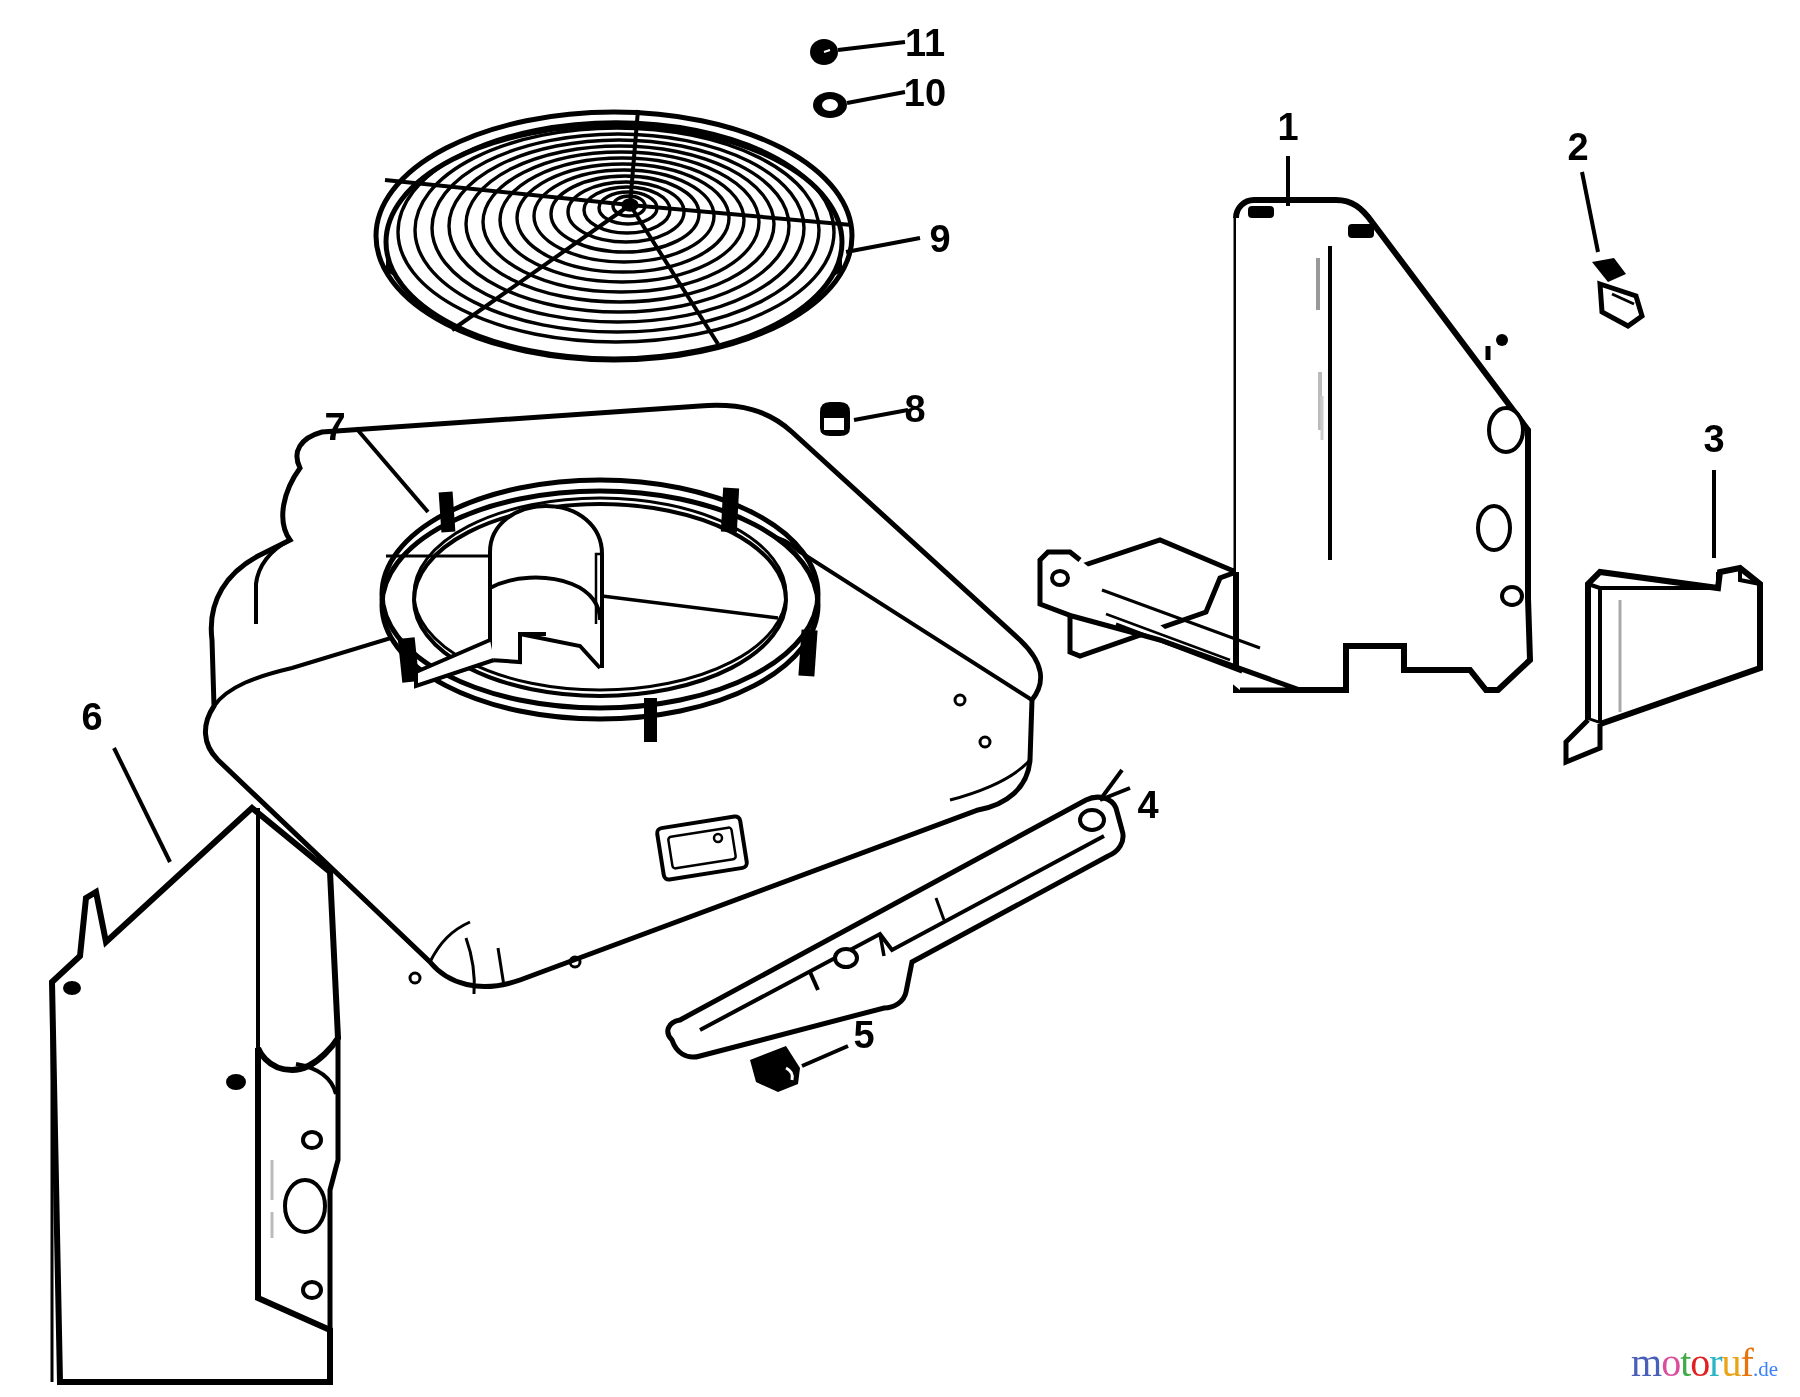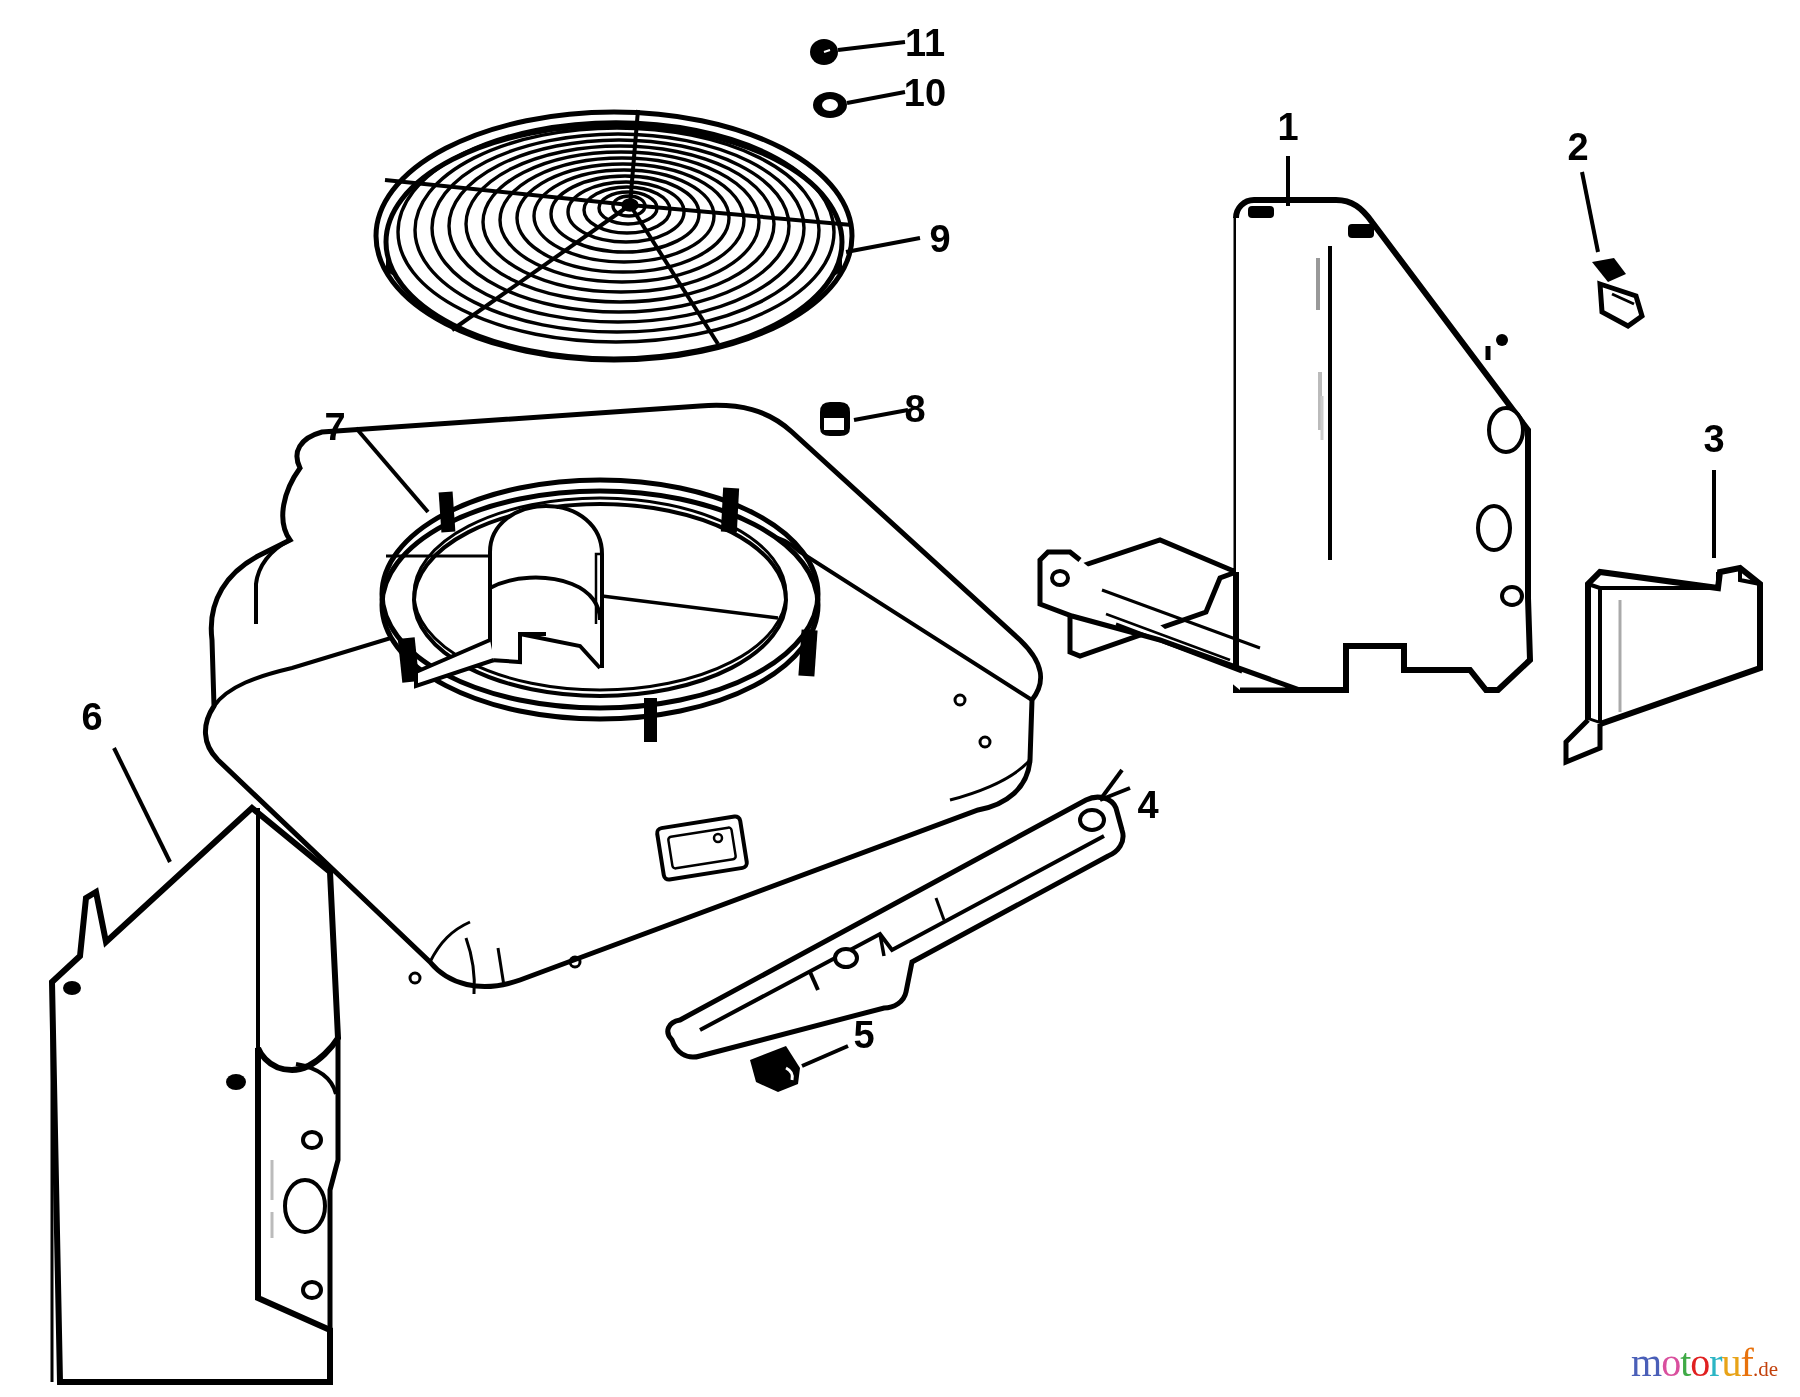--- a/index.html
+++ b/index.html
@@ -39,21 +39,21 @@
     font-family: "Liberation Serif", serif;
     font-size: 40px;
     letter-spacing: -1px;
     line-height: 1;
     white-space: nowrap;
     user-select: none;
   }
   .wm span { display: inline-block; }
   .wm .suffix {
     font-size: 21px;
-    color: #c2410c;
+    color: #3b82f6;
     letter-spacing: 0;
   }
 </style>
 </head>
 <body>
 
 <div id="stage">
 
   <svg id="diagram" viewBox="0 0 1800 1397" xmlns="http://www.w3.org/2000/svg">
     <rect x="0" y="0" width="1800" height="1397" fill="#ffffff"></rect>

